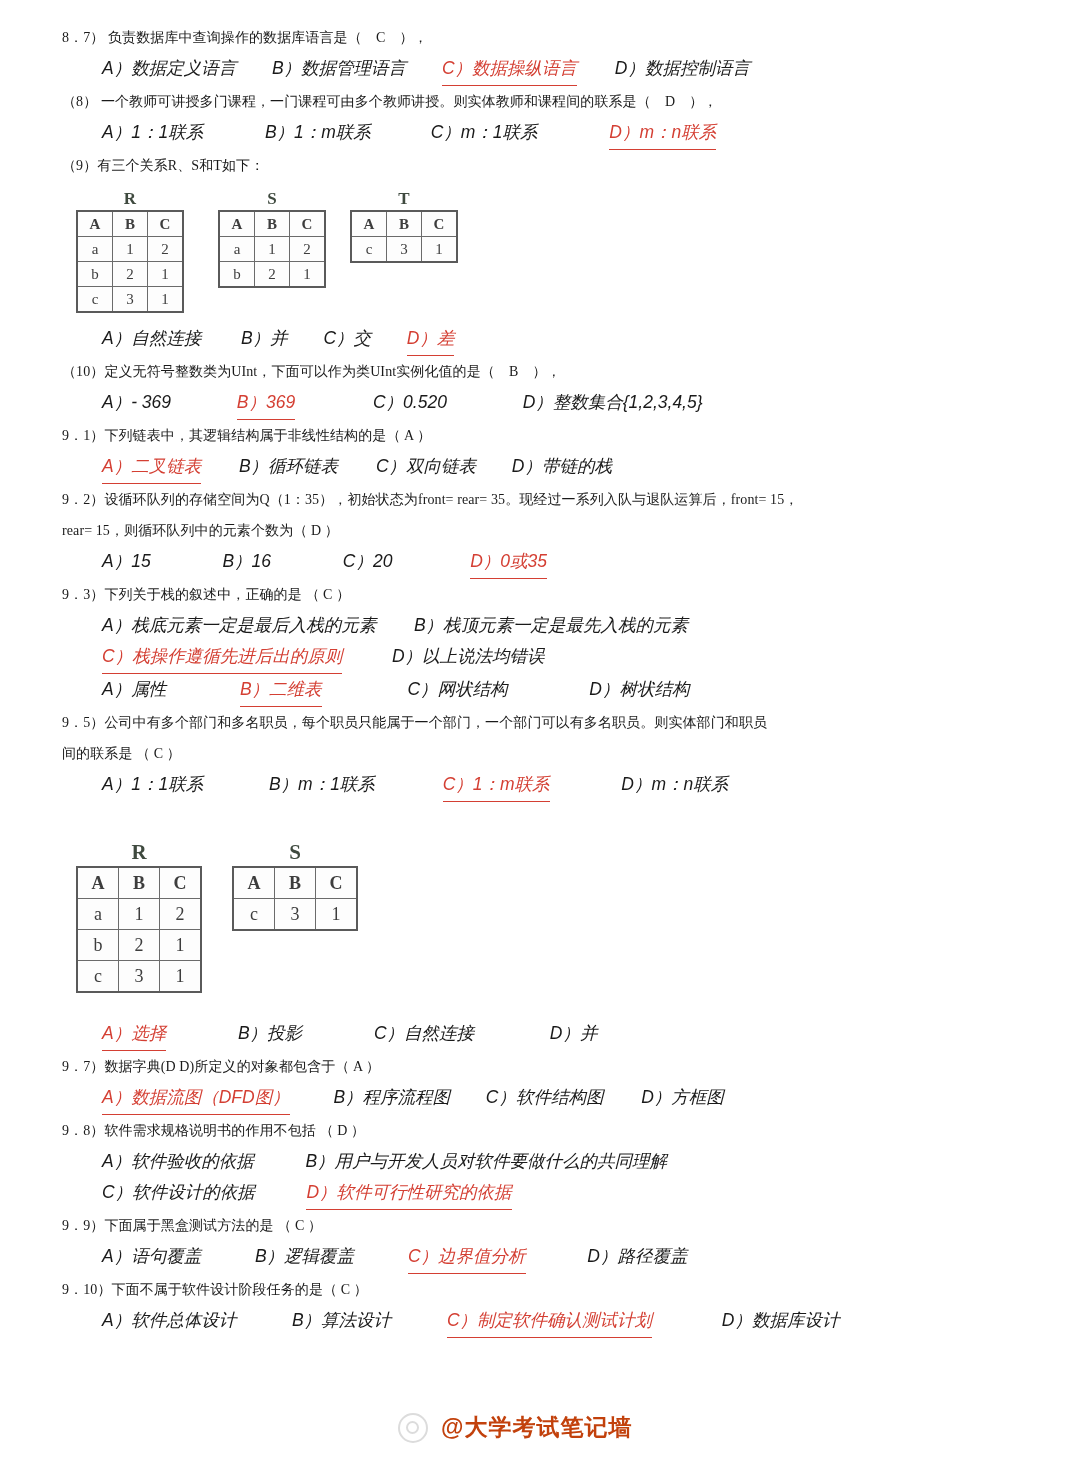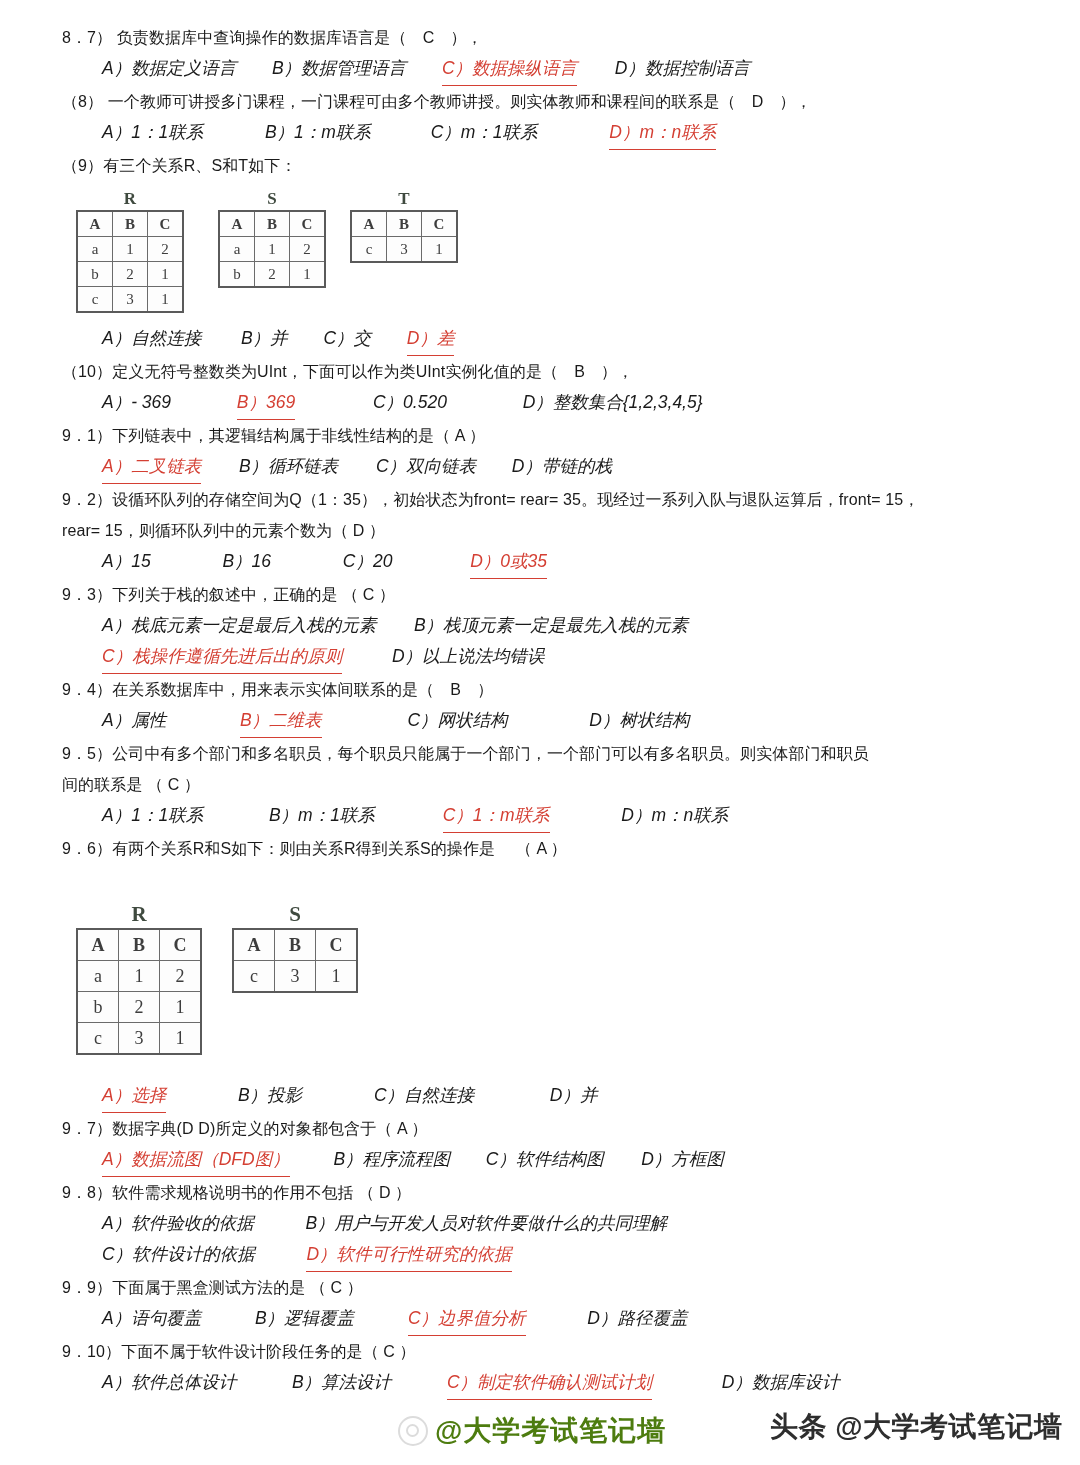--- a/index.html
+++ b/index.html
@@ -15,24 +15,25 @@
   #page {
     position: relative;
     width: 1080px;
     height: 1465px;
     background: #ffffff;
     overflow: hidden;
     box-sizing: border-box;
     padding: 22px 60px 0 62px;
   }
   .qline {
-    font-size: 16px;
+    font-size: 14px;
     line-height: 31px;
     white-space: nowrap;
     letter-spacing: 0.1px;
+    font-family: Liberation Serif, serif;
   }
   .opts {
     font-size: 17.5px;
     line-height: 31px;
     padding-left: 40px;
     white-space: nowrap;
     font-style: italic;
   }
   .opt { display: inline-block; }
   .ans {
@@ -80,27 +81,27 @@
 
   
   .wm {
     position: absolute;
     white-space: nowrap;
     pointer-events: none;
   }
   .wm-weibo {
     left: 398px;
     top: 1412px;
-    font-size: 28px;
-    color: #4d7c0f;
+    font-size: 23px;
+    color: #c2410c;
     font-weight: bold;
     letter-spacing: 1px;
     display: flex;
     align-items: center;
-    gap: 7px;
+    gap: 13px;
   }
   .wm-weibo .logo {
     width: 26px; height: 26px;
     border: 2.5px solid #dcdcdc;
     border-radius: 50%;
     display: inline-block;
     position: relative;
   }
   .wm-weibo .logo::after {
     content: "";
@@ -269,21 +270,20 @@
     <span class="opt">A）栈底元素一定是最后入栈的元素</span>
     <span class="blank" style="width:28px"></span>
     <span class="opt">B）栈顶元素一定是最先入栈的元素</span>
   </div>
   <div class="opts">
     <span class="opt ans">C）栈操作遵循先进后出的原则</span>
     <span class="blank" style="width:40px"></span>
     <span class="opt">D）以上说法均错误</span>
   </div>
 
-  <div class="qline">9．4）在关系数据库中，用来表示实体间联系的是（　B　）</div>
   <div class="opts">
     <span class="opt">A）属性</span>
     <span class="blank" style="width:64px"></span>
     <span class="opt ans">B）二维表</span>
     <span class="blank" style="width:76px"></span>
     <span class="opt">C）网状结构</span>
     <span class="blank" style="width:72px"></span>
     <span class="opt">D）树状结构</span>
   </div>
 
@@ -292,21 +292,20 @@
   <div class="opts">
     <span class="opt">A）1：1联系</span>
     <span class="blank" style="width:56px"></span>
     <span class="opt">B）m：1联系</span>
     <span class="blank" style="width:58px"></span>
     <span class="opt ans">C）1：m联系</span>
     <span class="blank" style="width:62px"></span>
     <span class="opt">D）m：n联系</span>
   </div>
 
-  <div class="qline">9．6）有两个关系R和S如下：则由关系R得到关系S的操作是 　（ A ）</div>
 
   <div class="tables-row">
     <div class="rel-table-wrap" style="left:14px; top:42px;">
       <div class="rel-title" style="font-size:21px; margin-bottom:6px;">R</div>
       <table class="rel thick" style="font-size:18px;">
         <tbody>
             <tr>
           <td class="hd" style="width:38px;height:28px;line-height:28px;">A</td>
           <td class="hd" style="width:38px;height:28px;line-height:28px;">B</td>
           <td class="hd" style="width:38px;height:28px;line-height:28px;">C</td>
@@ -402,15 +401,14 @@
     <span class="blank" style="width:46px"></span>
     <span class="opt ans">C）制定软件确认测试计划</span>
     <span class="blank" style="width:60px"></span>
     <span class="opt">D）数据库设计</span>
   </div>
 
   <div class="wm wm-weibo">
     <span class="logo"></span>
     <span>@大学考试笔记墙</span>
   </div>
-  <div class="wm wm-toutiao">头条 @大学考试笔记墙</div>
 
 </div>
 
 </body></html>

